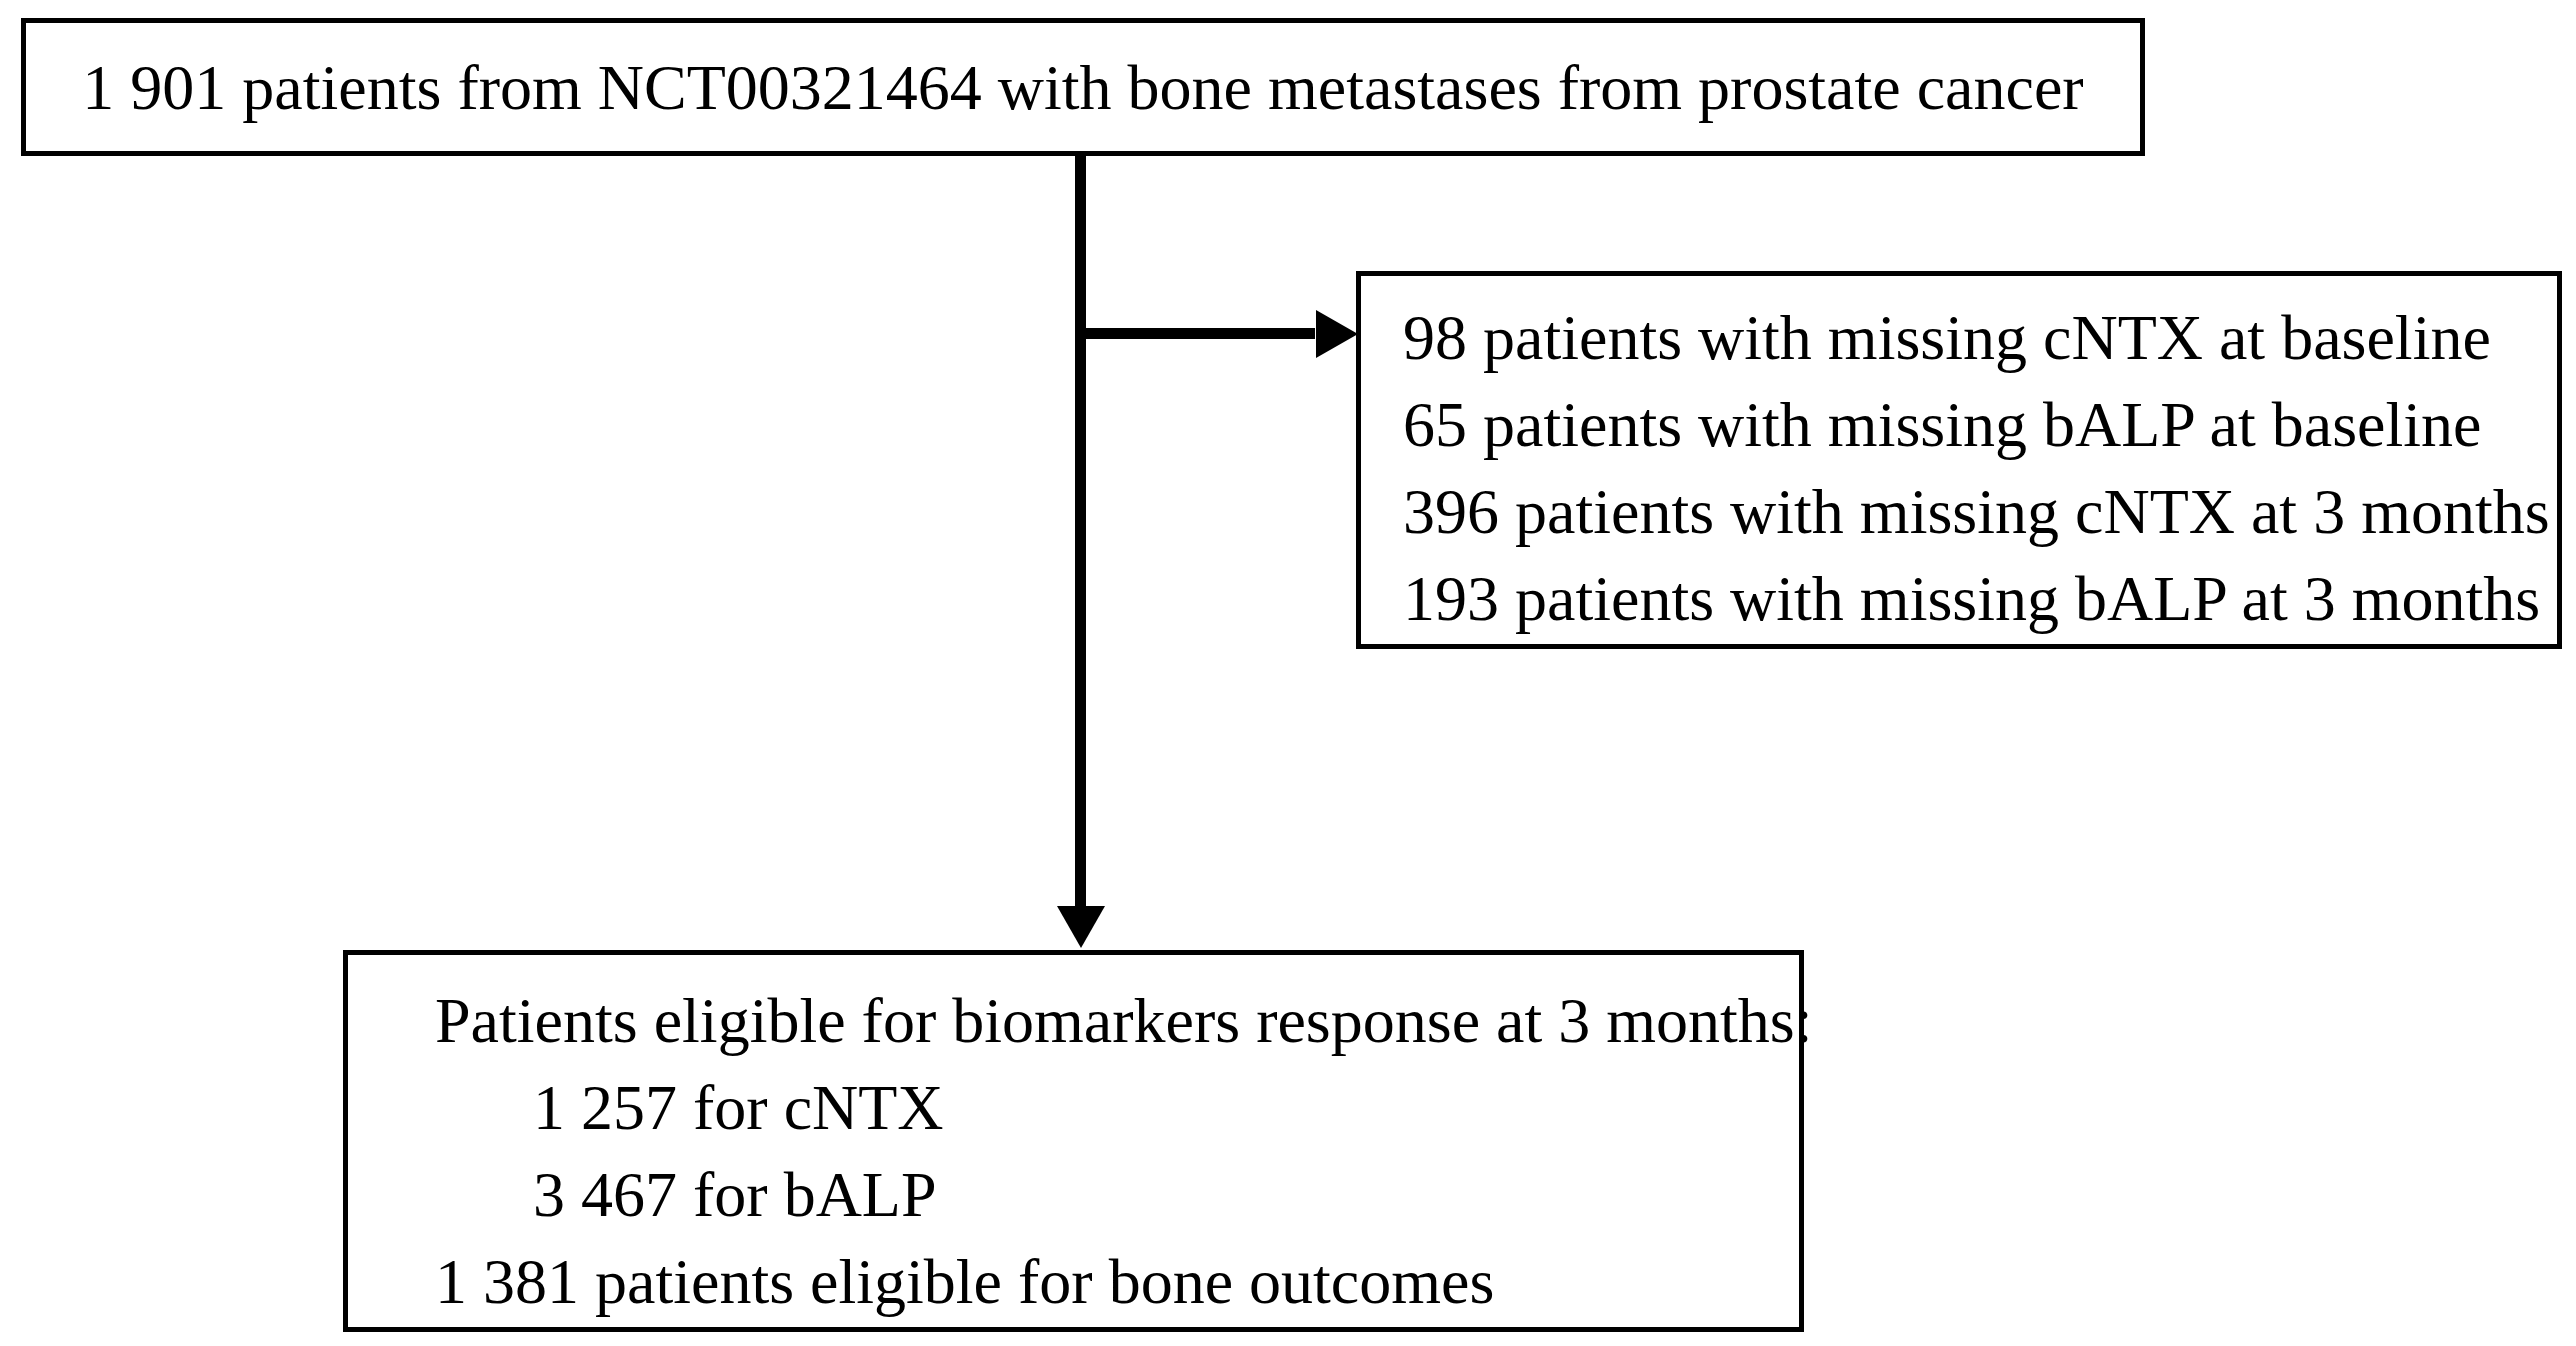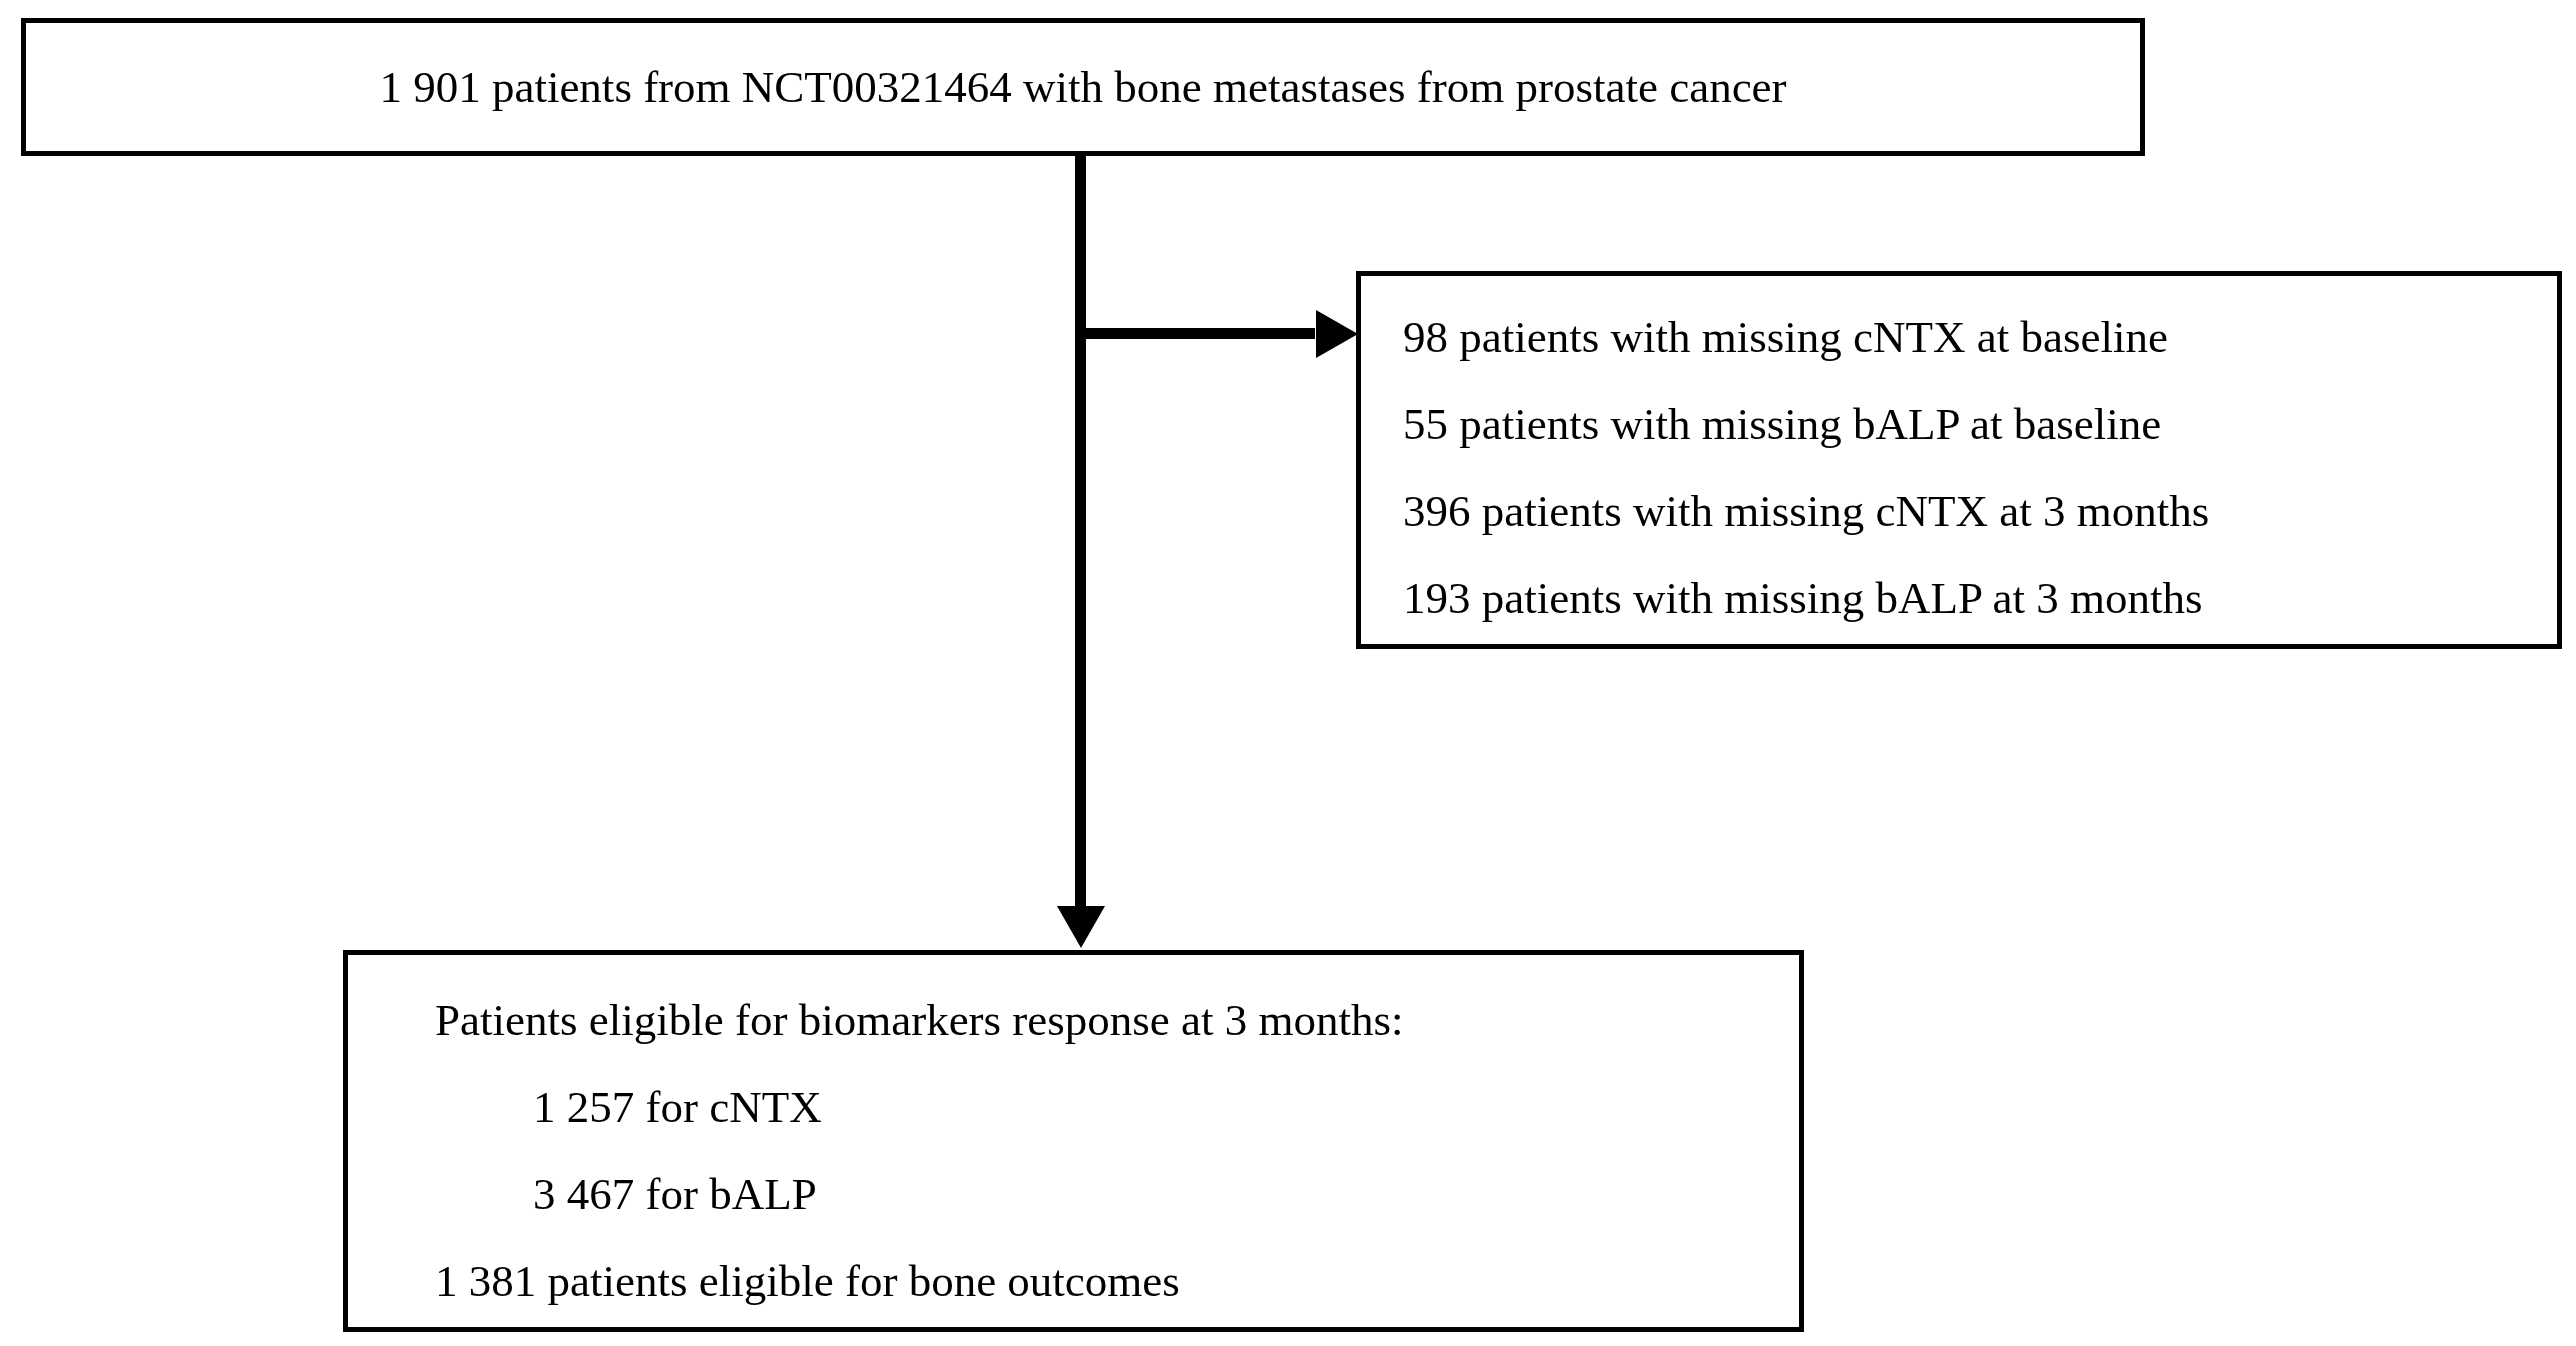--- a/index.html
+++ b/index.html
@@ -14,21 +14,21 @@
     background: #ffffff;
     font-family: "Liberation Serif", serif;
     color: #000000;
     overflow: hidden;
   }
   .box {
     position: absolute;
     box-sizing: border-box;
     background: #ffffff;
     border: 5.8px solid #000000;
-    font-size: 45px;
+    font-size: 64px;
     line-height: 87px;
   }
   .box--top {
     left: 21px;
     top: 18.3px;
     width: 2124px;
     height: 138px;
     display: flex;
     align-items: center;
     justify-content: center;
@@ -103,21 +103,21 @@
 
   <div class="connector-v"></div>
 
   <div class="connector-h"></div>
   <div class="arrowhead arrowhead--right"></div>
 
   <div class="arrowhead arrowhead--down"></div>
 
   <div class="box box--exclusions">
     <div class="line">98 patients with missing cNTX at baseline</div>
-    <div class="line">55 patients with missing bALP at baseline</div>
+    <div class="line">65 patients with missing bALP at baseline</div>
     <div class="line">396 patients with missing cNTX at 3 months</div>
     <div class="line">193 patients with missing bALP at 3 months</div>
   </div>
 
   <div class="box box--outcome">
     <div class="line">Patients eligible for biomarkers response at 3 months:</div>
     <div class="line line--indent">1 257 for cNTX</div>
     <div class="line line--indent">3 467 for bALP</div>
     <div class="line">1 381 patients eligible for bone outcomes</div>
   </div>

